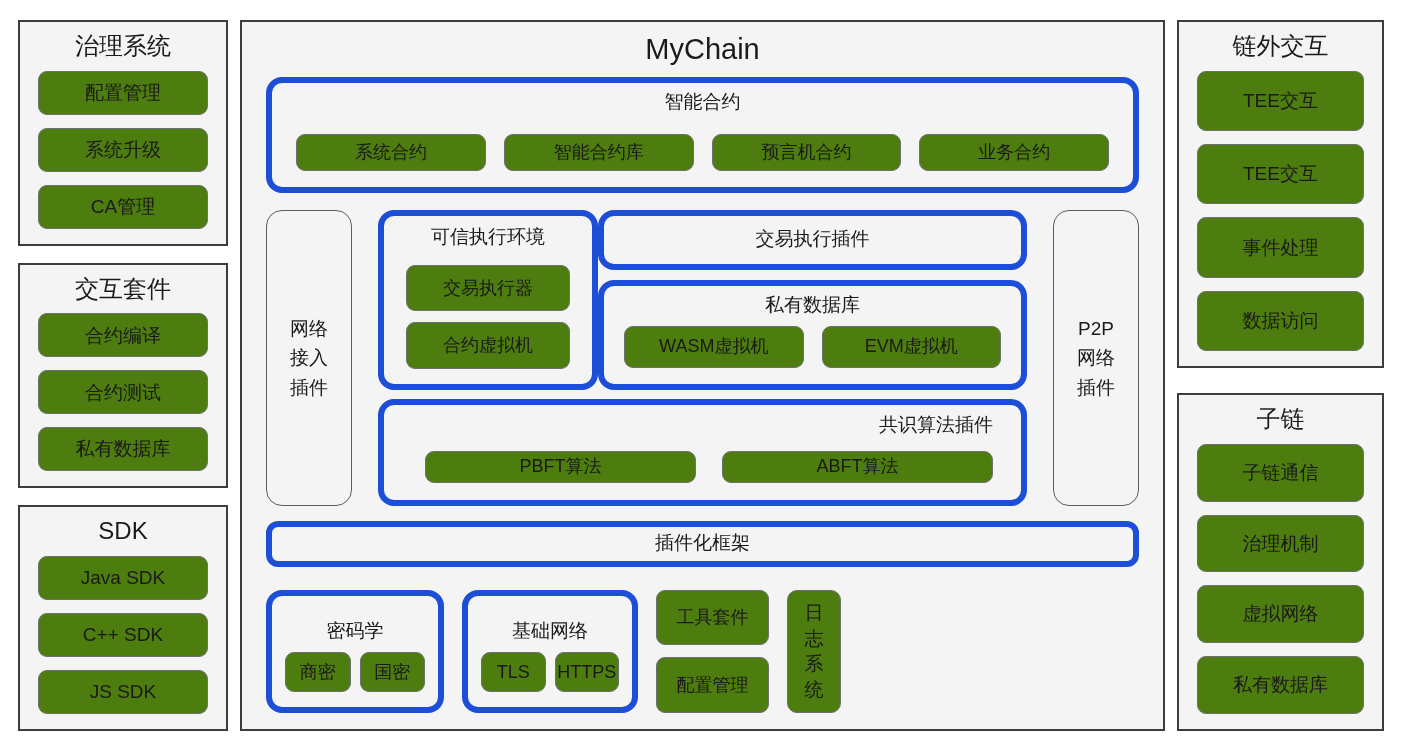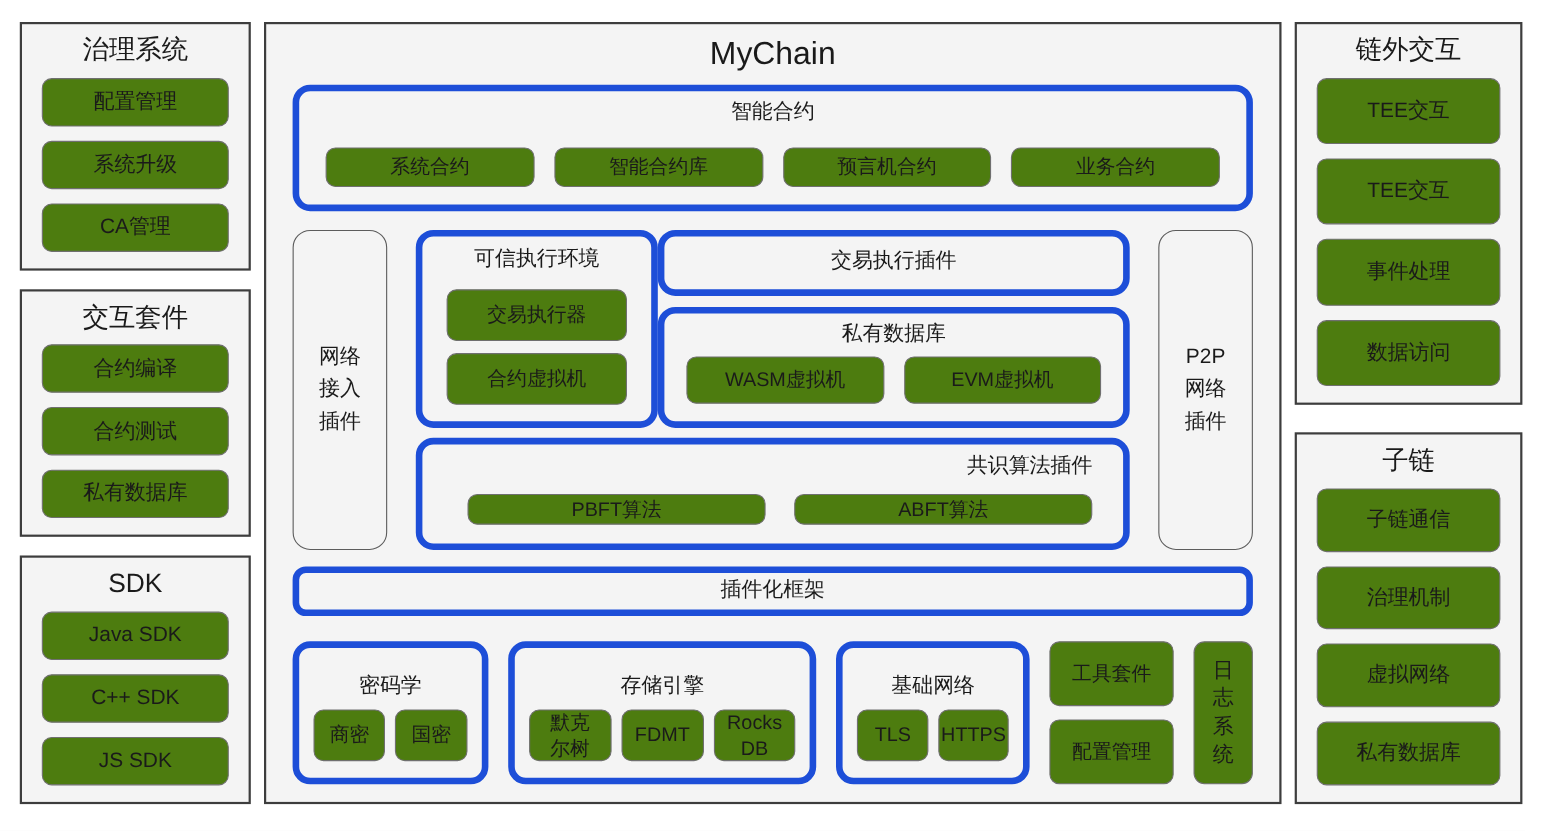--- a/index.html
+++ b/index.html
@@ -208,30 +208,20 @@
     <div class="bottom-row">
 
       <div class="section group grp-crypto">
         <div class="section-title">密码学</div>
         <div class="row">
           <div class="leaf">商密</div>
           <div class="leaf">国密</div>
         </div>
       </div>
 
-      <div class="section group grp-storage">
-        <div class="section-title">存储引擎</div>
-        <div class="row">
-          <div class="leaf">默克
-尔树</div>
-          <div class="leaf">FDMT</div>
-          <div class="leaf">Rocks
-DB</div>
-        </div>
-      </div>
 
       <div class="section group grp-network">
         <div class="section-title">基础网络</div>
         <div class="row">
           <div class="leaf">TLS</div>
           <div class="leaf">HTTPS</div>
         </div>
       </div>
 
       <div class="tools-col">

